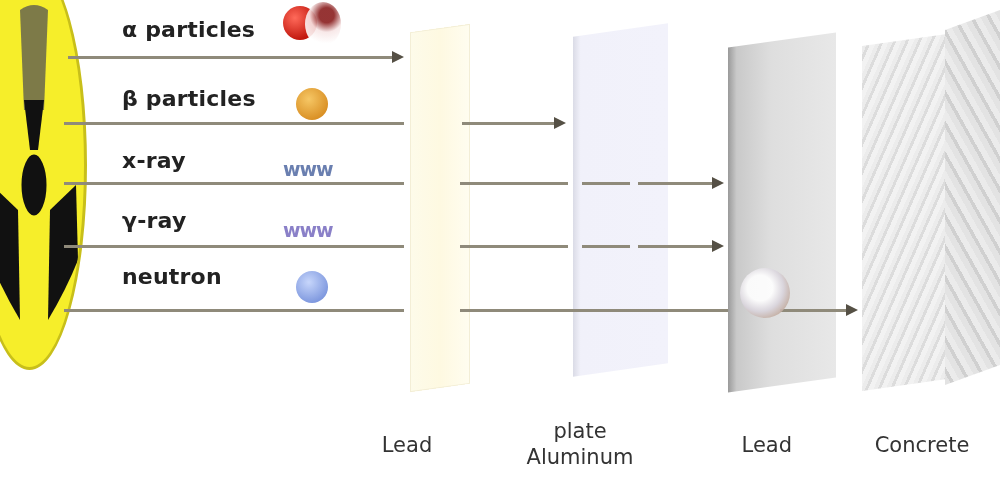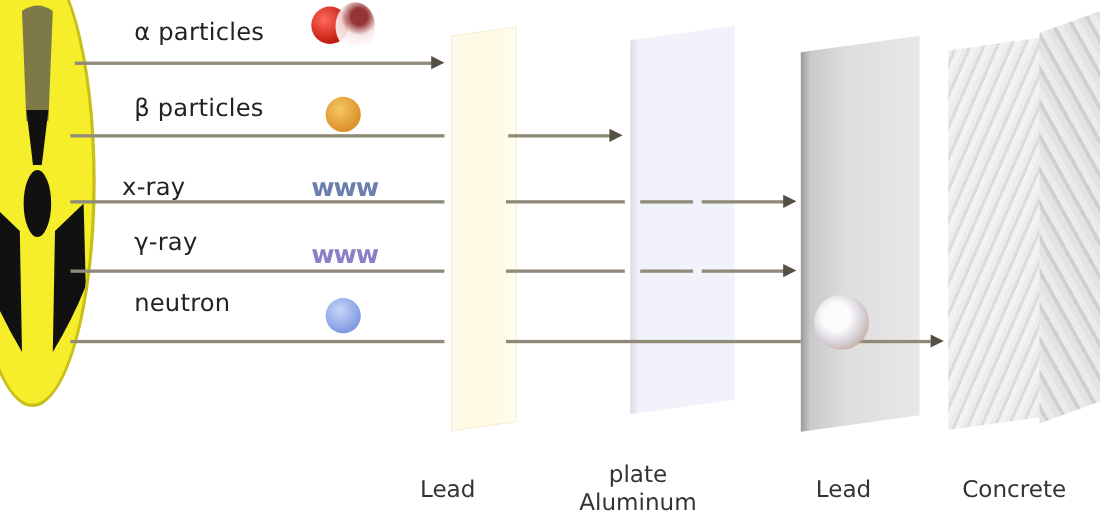--- a/index.html
+++ b/index.html
@@ -11,24 +11,24 @@
     
     .rad-symbol {
       left: -28px; top: -40px; width: 115px; height: 410px;
       border-radius: 50%;
       background: #f6ee2a;
       border: 3px solid #c8bf1a;
       overflow: hidden;
     }
 
     .label {
-      font-weight: normal; font-size: 22px; color: #222;
+      font-weight: bold; font-size: 22px; color: #222;
       letter-spacing: 0.2px; white-space: nowrap;
     }
-    .wave { font-size: 23px; font-weight: bold; letter-spacing: -1px; }
+    .wave { font-size: 19px; font-weight: bold; letter-spacing: -1px; }
 
     .ray { height: 3px; background: #8f8a7a; }
     .arrowhead {
       width: 0; height: 0;
       border-top: 6px solid transparent;
       border-bottom: 6px solid transparent;
       border-left: 12px solid #555045;
     }
 
     .panel-paper {
@@ -68,21 +68,21 @@
     <path d="M48 50 Q62 40 76 50 L72 150 L52 150 Z" fill="#7d7a48"></path>
     <path d="M52 140 L72 140 L66 190 L58 190 Z" fill="#111"></path>
     <ellipse cx="62" cy="225" rx="14" ry="32" fill="#111" stroke="#f6ee2a" stroke-width="3"></ellipse>
     <path d="M20 225 L46 250 L48 360 Q30 330 18 300 Z" fill="#111"></path>
     <path d="M104 225 L78 250 L76 360 Q94 330 106 300 Z" fill="#111"></path>
   </svg>
 </div>
 
 <div class="abs label" style="left:122px; top:17px;">α particles</div>
 <div class="abs label" style="left:122px; top:86px;">β particles</div>
-<div class="abs label" style="left:111px; top:148px;margin-top:10px;">x-ray</div>
+<div class="abs label" style="left:122px; top:148px;">x-ray</div>
 <div class="abs label" style="left:122px; top:208px;text-align:center;">γ-ray</div>
 <div class="abs label" style="left:122px; top:264px;">neutron</div>
 
 <div class="abs" style="left:283px; top:6px; width:34px; height:34px; border-radius:50%; background:radial-gradient(circle at 35% 35%, #ff6a5a, #c2180e 70%);"></div>
 <div class="abs" style="left:305px; top:2px; width:36px; height:44px; border-radius:50%; background:radial-gradient(circle at 60% 30%, #8a1e1e 0 20%, #f7e6e6 45%, #ffffff 75%); opacity:0.9;"></div>
 <div class="abs" style="left:296px; top:88px; width:32px; height:32px; border-radius:50%; background:radial-gradient(circle at 40% 35%, #f6c765, #d98f24 75%);"></div>
 <div class="abs wave" style="left:283px; top:158px; color:#6a7fb0;">www</div>
 <div class="abs wave" style="left:283px; top:219px; color:#8a80c8;">www</div>
 <div class="abs" style="left:296px; top:271px; width:32px; height:32px; border-radius:50%; background:radial-gradient(circle at 40% 35%, #c7d6fb, #7d97de 75%);"></div>
 

